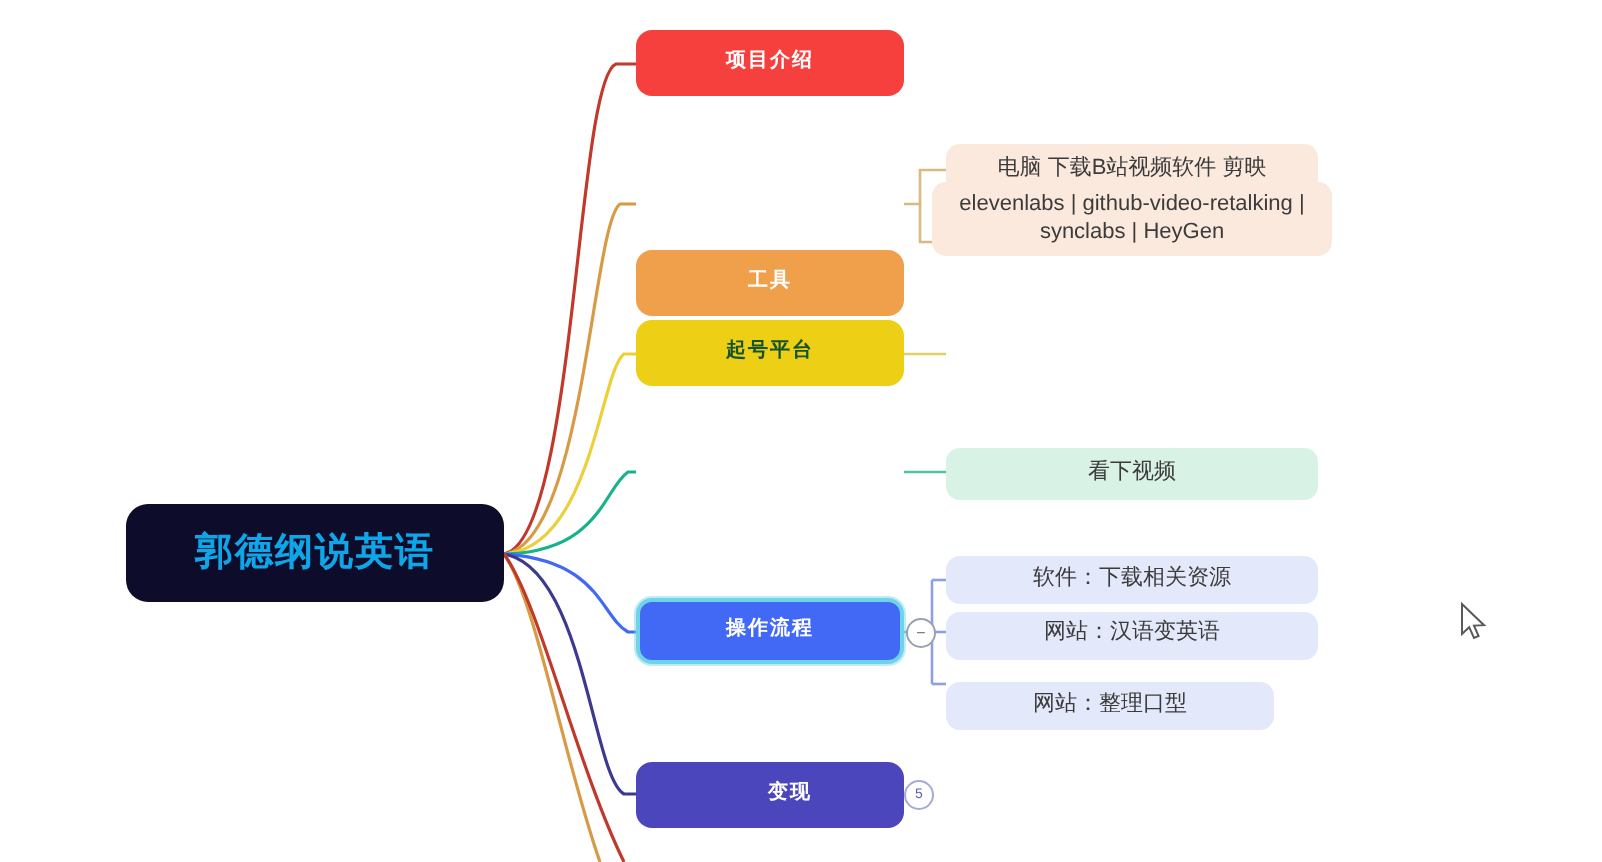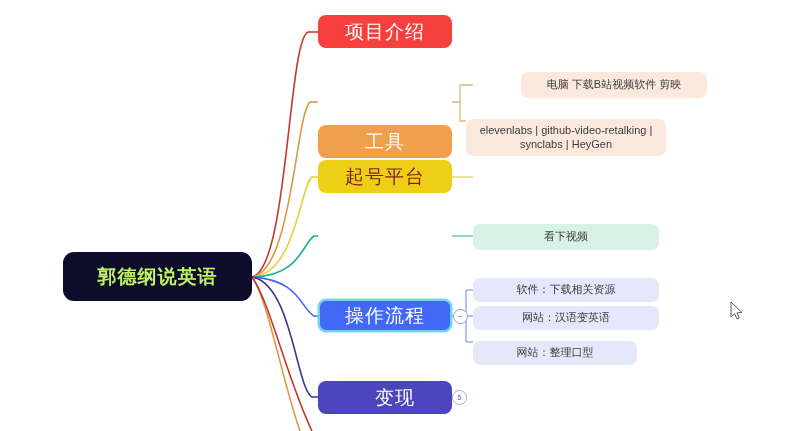--- a/index.html
+++ b/index.html
@@ -37,41 +37,41 @@
     line-height: 1.25;
   }
 
   
   .root-node {
     left: 63px;
     top: 252px;
     width: 189px;
     height: 49px;
     background: #0d0d2b;
-    color: #bef264;
+    color: #0ea5e9;
     font-size: 19px;
     font-weight: bold;
     letter-spacing: 1px;
     border-radius: 11px;
   }
 
   
   .topic {
     left: 318px;
     width: 134px;
     height: 33px;
     color: #ffffff;
-    font-size: 19px;
-    font-weight: normal;
+    font-size: 10px;
+    font-weight: bold;
     letter-spacing: 1px;
     border-radius: 8px;
   }
   .topic-1 { top: 15px;  background: #f5403d; }
   .topic-2 { top: 85px;  background: #f0a04b; margin-top: 40px; }
-  .topic-3 { top: 160px; background: #edcf16; color: #7f1d1d; align-items: center; }
+  .topic-3 { top: 160px; background: #edcf16; color: #14532d; align-items: center; }
   .topic-4 { top: 219px; background: #00b369; }
   .topic-5 {
     top: 299px;
     background: #4169f5;
     border: 2px solid #6fd4e8;
     box-shadow: 0 0 0 1px rgba(111,212,232,0.45);
   }
   .topic-6 { top: 381px; background: #4c46bd; padding-left: 20px; }
 
   
@@ -79,26 +79,26 @@
     font-size: 11px;
     color: #3b3b3b;
     border-radius: 7px;
     padding: 3px 8px;
   }
   .leaf-orange { background: #fbe9dd; }
   .leaf-yellow { background: #fdf3d4; }
   .leaf-green  { background: #d9f2e6; }
   .leaf-blue   { background: #e4e8fb; }
 
-  .leaf-t1 { left: 473px; top: 72px;  width: 186px; height: 26px; margin-left: 48px; }
-  .leaf-t2 { left: 466px; top: 119px; width: 200px; height: 37px; justify-content: flex-end; }
+  .leaf-t1 { left: 473px; top: 72px;  width: 186px; height: 26px; }
+  .leaf-t2 { left: 466px; top: 91px; width: 200px; height: 37px; justify-content: flex-end; }
   .leaf-y1 { left: 473px; top: 164px; width: 186px; height: 26px; }
   .leaf-g1 { left: 473px; top: 224px; width: 186px; height: 26px; }
   .leaf-b1 { left: 473px; top: 278px; width: 186px; height: 24px; }
-  .leaf-b2 { left: 473px; top: 306px; width: 186px; height: 24px; }
+  .leaf-b2 { left: 473px; top: 306px; width: 186px; height: 24px; font-family: Liberation Mono, monospace; }
   .leaf-b3 { left: 473px; top: 341px; width: 164px; height: 24px; }
 
   
   .toggle {
     position: absolute;
     width: 13px;
     height: 13px;
     border-radius: 50%;
     background: #ffffff;
     border: 1px solid #9aa0b4;

